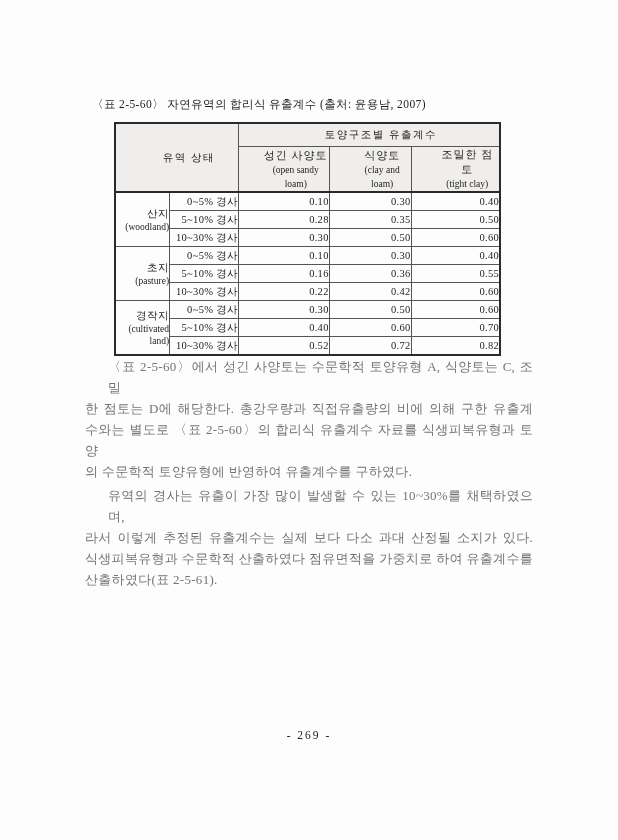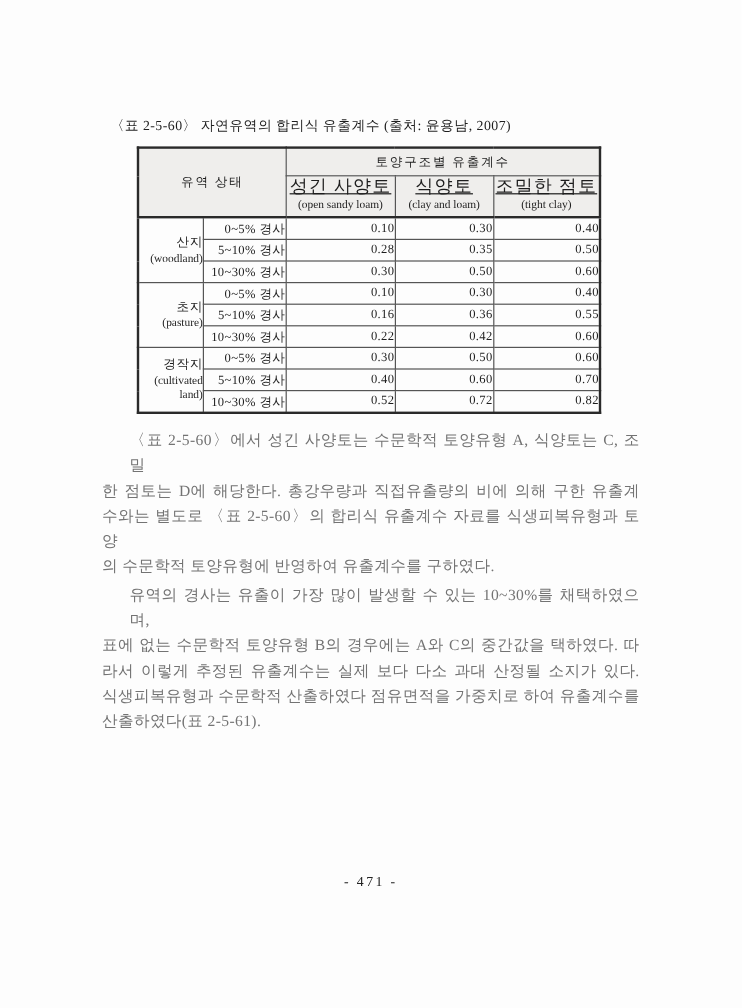--- a/index.html
+++ b/index.html
@@ -26,25 +26,25 @@
     position:absolute;left:114px;top:122px;width:387px;
     border-collapse:collapse;table-layout:fixed;
     border:2px solid #2a2a2a;
     color:#1d1d1d;
   }
   .runoff-table th,.runoff-table td{
     border:1px solid #555;
     text-align:center;vertical-align:middle;
     padding:0;overflow:hidden;
   }
-  .runoff-table thead th{background:#efeeec;font-weight:normal;}
+  .runoff-table thead th{background:#efeeec;font-weight:normal;padding-left:24px;}
   .corner{font-size:10.5px;letter-spacing:1.5px;border-bottom:2px solid #2a2a2a !important;}
   .span-head{font-size:10.5px;height:22px;letter-spacing:1.5px;}
   .soil-th{height:33px;}
-  .soil-th .ko{font-size:15px;line-height:15px;letter-spacing:1px;text-decoration:underline;}
+  .soil-th .ko{font-size:11px;line-height:15px;letter-spacing:1px;}
   .soil-th .en{font-size:9.5px;line-height:14px;letter-spacing:0px;}
   .runoff-table thead tr:last-child th{border-bottom:2px solid #2a2a2a;}
   .runoff-table tbody td{height:17px;font-size:10.5px;text-align:right;}
   .group-cell .ko{font-size:10.5px;line-height:14px;letter-spacing:0.5px;}
   .group-cell .en{font-size:9.5px;line-height:12px;}
   .slope-cell{letter-spacing:0.3px;}
   .num-cell{letter-spacing:0.3px;}
   
   .bodytext{
     position:absolute;left:85px;top:356px;width:448px;
@@ -168,22 +168,21 @@
 
   <div class="bodytext" id="paragraphs">
       <div class="para">
         <div class="line indent">〈표 2-5-60〉에서 성긴 사양토는 수문학적 토양유형 A, 식양토는 C, 조밀</div>
         <div class="line">한 점토는 D에 해당한다. 총강우량과 직접유출량의 비에 의해 구한 유출계</div>
         <div class="line">수와는 별도로 〈표 2-5-60〉의 합리식 유출계수 자료를 식생피복유형과 토양</div>
         <div class="line last">의 수문학적 토양유형에 반영하여 유출계수를 구하였다.</div>
       </div>
       <div class="para">
         <div class="line indent">유역의 경사는 유출이 가장 많이 발생할 수 있는 10~30%를 채택하였으며,</div>
-        <div class="line">표에 없는 수문학적 토양유형 B의 경우에는 A와 C의 중간값을 택하였다. 따</div>
         <div class="line">라서 이렇게 추정된 유출계수는 실제 보다 다소 과대 산정될 소지가 있다.</div>
         <div class="line">식생피복유형과 수문학적 산출하였다 점유면적을 가중치로 하여 유출계수를</div>
         <div class="line last">산출하였다(표 2-5-61).</div>
       </div>
     </div>
 
-  <div class="pageno">- 471 -</div>
+  <div class="pageno">- 269 -</div>
 
 </div>
 
 </body></html>

